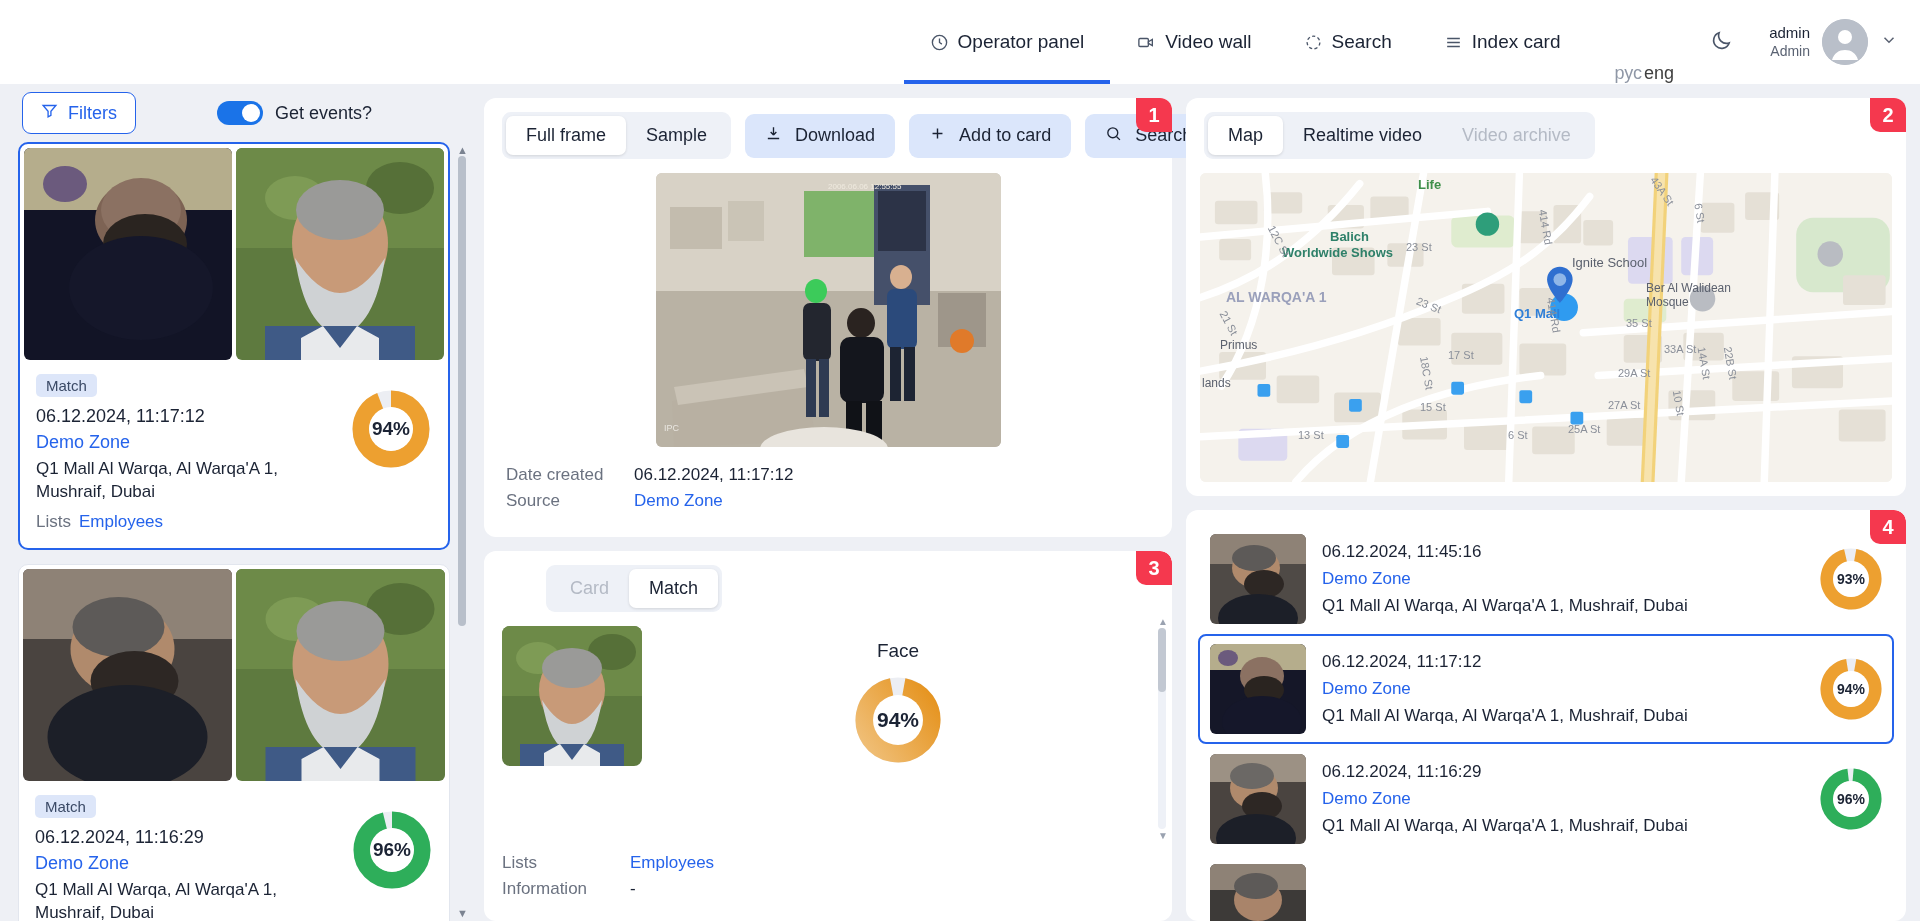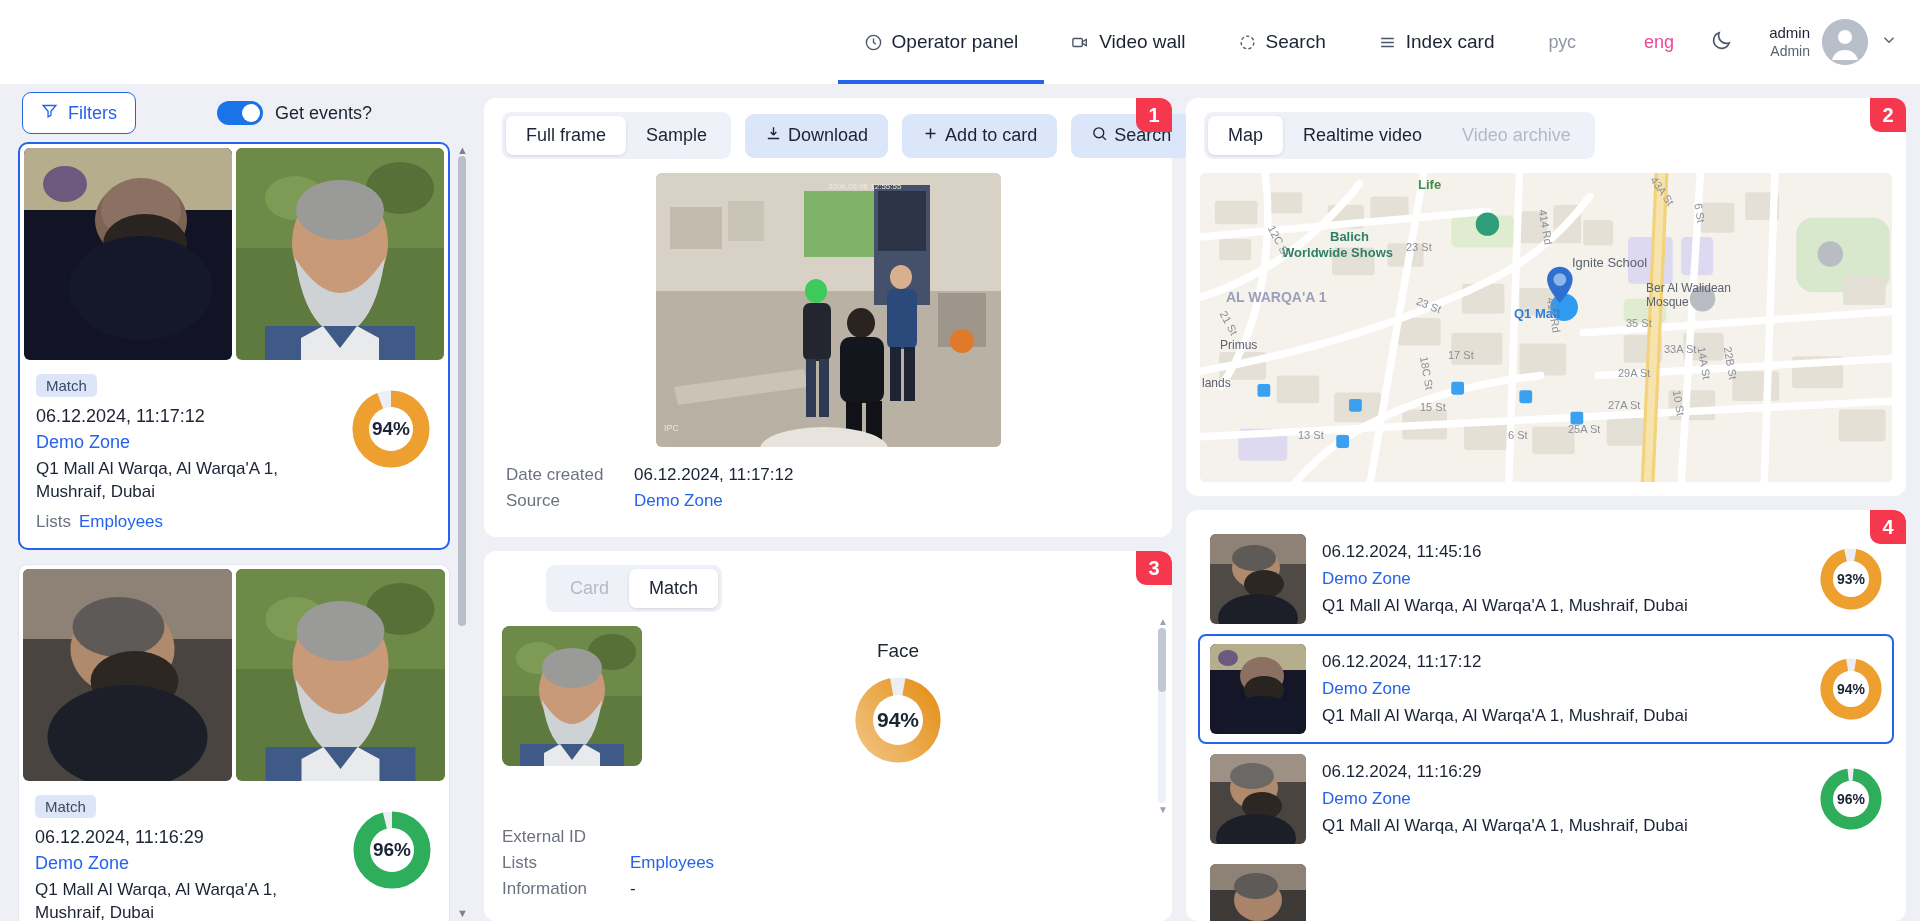--- a/index.html
+++ b/index.html
@@ -19,23 +19,23 @@
   .nav-item {
     display: flex; align-items: center; gap: 9px;
     padding: 0 26px; font-size: 19px; color: #1b2334; cursor: pointer;
     position: relative; white-space: nowrap;
   }
   .nav-item.active::after {
     content: ""; position: absolute; left: 0; right: 0; bottom: 0;
     height: 4px; background: #2563eb;
   }
   .nav-icon { display: inline-flex; align-items: center; color: #4a5568; }
-  .lang-group { display: flex; align-items: center; gap: 24px; padding: 0 18px 0 28px; }
+  .lang-group { display: flex; align-items: flex-end; gap: 2px; padding: 0 18px 0 28px; }
   .lang { font-size: 18px; color: #8f97a6; cursor: pointer; }
-  .lang.active { color: #ec4899; margin-left: 44px; }
+  .lang.active { color: #404040; }
   .theme-toggle { display: flex; align-items: center; padding: 0 18px; cursor: pointer; color: #4a5568; }
   .user-block { display: flex; align-items: center; gap: 12px; padding-left: 18px; cursor: pointer; }
   .user-text { display: flex; flex-direction: column; align-items: flex-end; line-height: 1.25; }
   .user-name { font-size: 15px; color: #1b2334; }
   .user-role { font-size: 14px; color: #5a6272; }
   .avatar {
     width: 46px; height: 46px; border-radius: 50%; background: #b9bfc9;
     display: flex; align-items: center; justify-content: center; overflow: hidden;
   }
   .caret { color: #5a6272; font-size: 18px; }
@@ -118,21 +118,21 @@
   .seg button {
     border: none; background: transparent; font-family: Liberation Sans, sans-serif; font-size: 18px;
     padding: 9px 20px; border-radius: 7px; color: #1b2334; cursor: pointer; white-space: nowrap;
   }
   .seg button.active { background: #fff; box-shadow: 0 1px 3px rgba(0,0,0,.12); }
   .seg button.disabled { color: #b4bac5; cursor: default; }
 
   .panel-toolbar { display: flex; align-items: center; padding: 14px 18px; gap: 14px; }
   .tool-btns { margin-left: auto; display: flex; gap: 14px; }
   .btn-soft {
-    display: inline-flex; align-items: center; gap: 6px;
+    display: inline-flex; align-items: center; gap: 13px;
     background: #dbe6fb; color: #1b2334; border: none; border-radius: 9px;
     font-family: inherit; font-size: 18px; padding: 11px 20px; cursor: pointer; white-space: nowrap;
   }
 
   .frame-wrap { display: flex; justify-content: center; padding: 0 18px; }
   .frame {
     width: 345px; height: 274px; border-radius: 6px; overflow: hidden; position: relative;
   }
   .frame-meta { padding: 18px 22px 20px 22px; font-size: 17px; }
   .meta-row { display: flex; margin-bottom: 6px; }
@@ -513,24 +513,20 @@
           </div>
         </div>
         <div class="inner-scroll">
           <div class="ithumb"></div>
         </div>
         <div class="inner-arrow" style="top:-2px;">▲</div>
         <div class="inner-arrow" style="bottom:-2px;">▼</div>
       </div>
 
       <div class="match-fields">
-        <div class="meta-row">
-          <span class="meta-key">External ID</span>
-          <span class="meta-val"></span>
-        </div>
         <div class="meta-row">
           <span class="meta-key">Lists</span>
           <span class="meta-val link">Employees</span>
         </div>
         <div class="meta-row">
           <span class="meta-key">Information</span>
           <span class="meta-val">-</span>
         </div>
       </div>
     </div>

